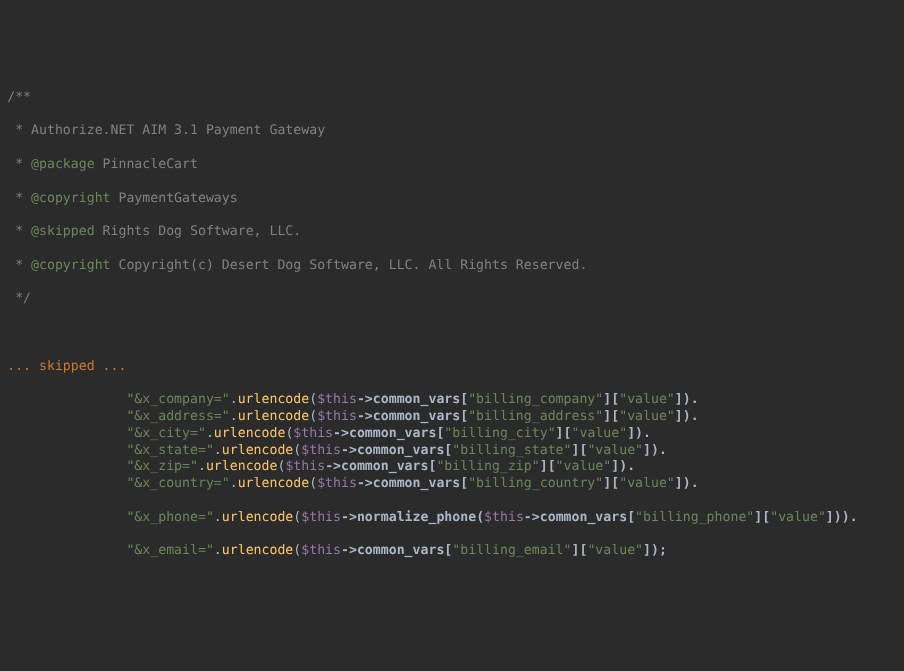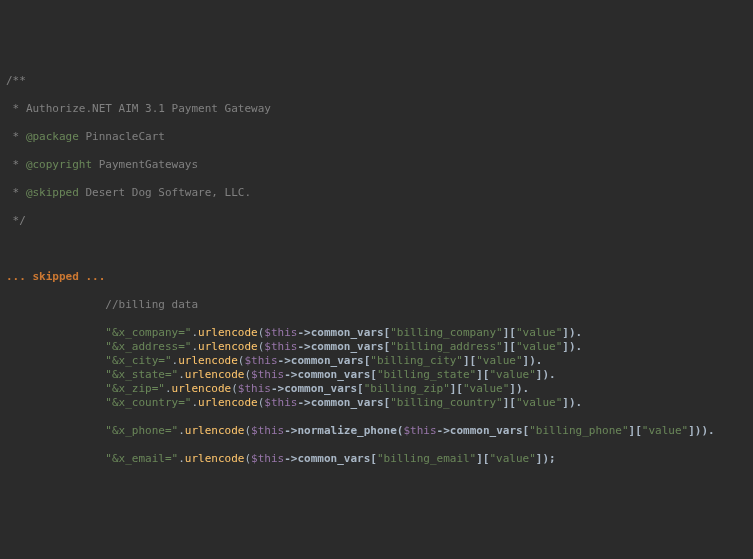--- a/index.html
+++ b/index.html
@@ -20,39 +20,39 @@
   .line { display: block; min-height: 14px; }
   
   .c-tag     { color: #cc7832; }          
   .c-doc     { color: #808080; }
   .c-doctag  { color: #9876aa; font-weight: normal; } 
   .c-doctag  { color: #6a8759; }          
   .c-str     { color: #6a8759; }          
   .c-var     { color: #9876aa; margin-top: 34px; }          
   .c-call    { color: #ffc66d; }          
   .c-op      { color: #a9b7c6; }
-  .c-skip    { color: #cc7832; font-weight: bold; }
+  .c-skip    { color: #cc7832; }
   .c-plain   { color: #a9b7c6; font-weight: bold; }
   .c-comment { color: #808080; }
 </style>
 </head>
 <body>
 
 
 
 <div class="editor">
 <span class="line"><span class="c-doc">/**</span></span>
 <span class="line"><span class="c-doc"> * </span><span class="c-doc">Authorize.NET AIM 3.1 Payment Gateway</span></span>
 <span class="line"><span class="c-doc"> * </span><span class="c-doctag">@package</span><span class="c-doc"> PinnacleCart</span></span>
 <span class="line"><span class="c-doc"> * </span><span class="c-doctag">@copyright</span><span class="c-doc"> PaymentGateways</span></span>
-<span class="line"><span class="c-doc"> * </span><span class="c-doctag">@skipped</span><span class="c-doc"> Desert Dog Software, LLC.</span></span>
+<span class="line"><span class="c-doc"> * </span><span class="c-doctag">@skipped</span><span class="c-doc"> Rights Dog Software, LLC.</span></span>
+<span class="line"><span class="c-doc"> * </span><span class="c-doctag">@copyright</span><span class="c-doc"> Copyright(c) Desert Dog Software, LLC. All Rights Reserved.</span></span>
 <span class="line"><span class="c-doc"> */</span></span>
 <span class="line"></span>
 <span class="line"><span class="c-skip">... skipped ...</span></span>
-<span class="line"><span>               </span><span class="c-comment">//billing data</span></span>
 <span class="line"><span>               </span><span class="c-str">"&amp;x_company="</span><span class="c-op">.</span><span class="c-call">urlencode</span><span class="c-op">(</span><span class="c-var">$this</span><span class="c-plain">-&gt;common_vars[</span><span class="c-str">"billing_company"</span><span class="c-plain">][</span><span class="c-str">"value"</span><span class="c-plain">]).</span></span><span class="line"><span>               </span><span class="c-str">"&amp;x_address="</span><span class="c-op">.</span><span class="c-call">urlencode</span><span class="c-op">(</span><span class="c-var">$this</span><span class="c-plain">-&gt;common_vars[</span><span class="c-str">"billing_address"</span><span class="c-plain">][</span><span class="c-str">"value"</span><span class="c-plain">]).</span></span><span class="line"><span>               </span><span class="c-str">"&amp;x_city="</span><span class="c-op">.</span><span class="c-call">urlencode</span><span class="c-op">(</span><span class="c-var">$this</span><span class="c-plain">-&gt;common_vars[</span><span class="c-str">"billing_city"</span><span class="c-plain">][</span><span class="c-str">"value"</span><span class="c-plain">]).</span></span><span class="line"><span>               </span><span class="c-str">"&amp;x_state="</span><span class="c-op">.</span><span class="c-call">urlencode</span><span class="c-op">(</span><span class="c-var">$this</span><span class="c-plain">-&gt;common_vars[</span><span class="c-str">"billing_state"</span><span class="c-plain">][</span><span class="c-str">"value"</span><span class="c-plain">]).</span></span><span class="line"><span>               </span><span class="c-str">"&amp;x_zip="</span><span class="c-op">.</span><span class="c-call">urlencode</span><span class="c-op">(</span><span class="c-var">$this</span><span class="c-plain">-&gt;common_vars[</span><span class="c-str">"billing_zip"</span><span class="c-plain">][</span><span class="c-str">"value"</span><span class="c-plain">]).</span></span><span class="line"><span>               </span><span class="c-str">"&amp;x_country="</span><span class="c-op">.</span><span class="c-call">urlencode</span><span class="c-op">(</span><span class="c-var">$this</span><span class="c-plain">-&gt;common_vars[</span><span class="c-str">"billing_country"</span><span class="c-plain">][</span><span class="c-str">"value"</span><span class="c-plain">]).</span></span>
 <span class="line"><span>               </span><span class="c-str">"&amp;x_phone="</span><span class="c-op">.</span><span class="c-call">urlencode</span><span class="c-op">(</span><span class="c-var">$this</span><span class="c-plain">-&gt;normalize_phone(</span><span class="c-var">$this</span><span class="c-plain">-&gt;common_vars[</span><span class="c-str">"billing_phone"</span><span class="c-plain">][</span><span class="c-str">"value"</span><span class="c-plain">])).</span></span>
 <span class="line"><span>               </span><span class="c-str">"&amp;x_email="</span><span class="c-op">.</span><span class="c-call">urlencode</span><span class="c-op">(</span><span class="c-var">$this</span><span class="c-plain">-&gt;common_vars[</span><span class="c-str">"billing_email"</span><span class="c-plain">][</span><span class="c-str">"value"</span><span class="c-plain">]);</span></span>
 <span class="line"></span>
 
 
 
 
 
 

